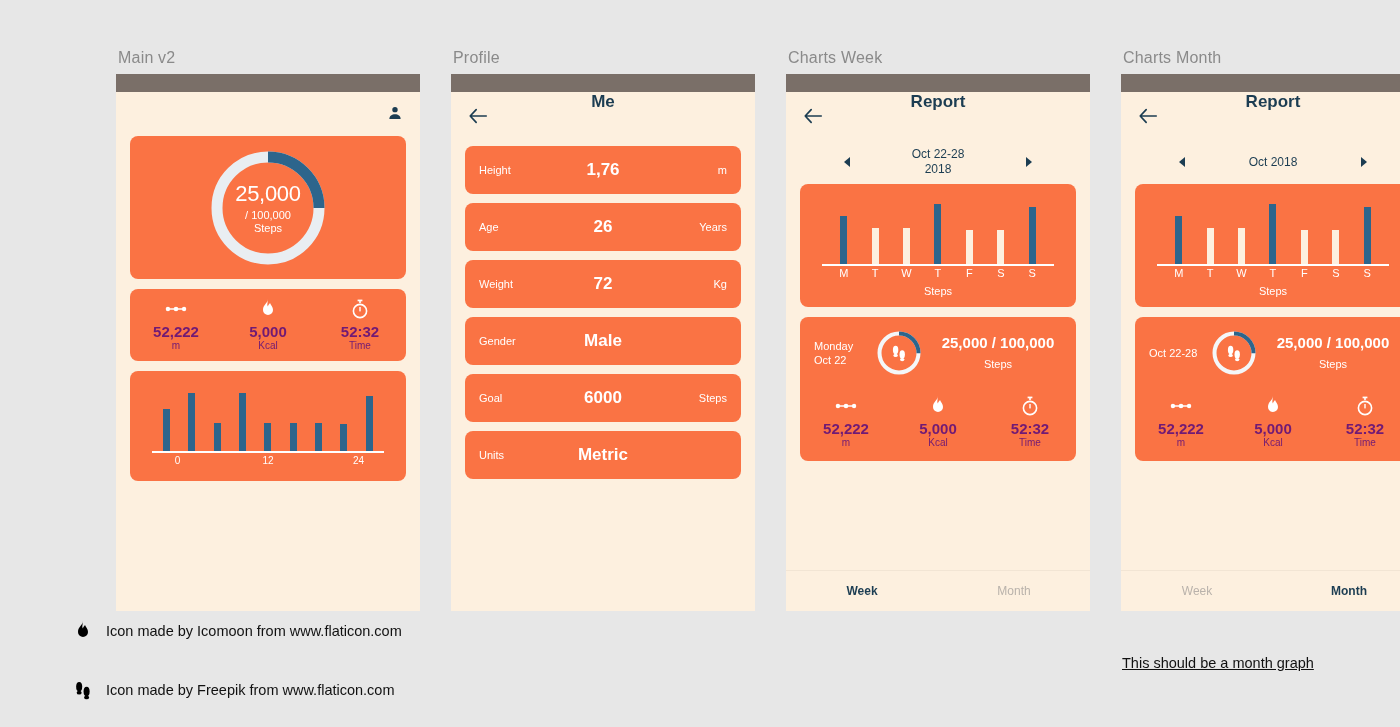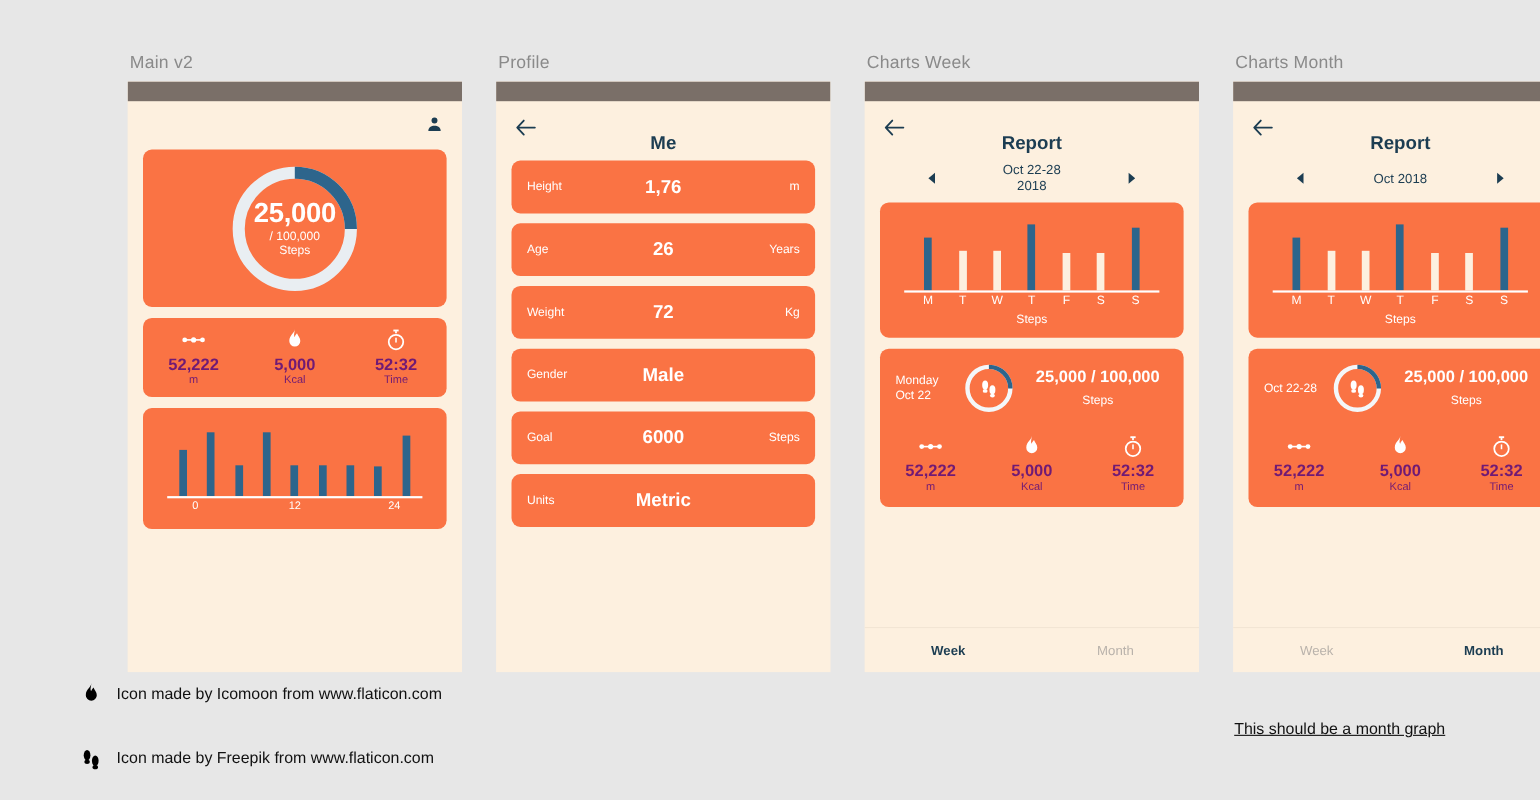--- a/index.html
+++ b/index.html
@@ -88,22 +88,22 @@
     left: 0; top: 0;
     width: 124px; height: 124px;
     display: flex;
     flex-direction: column;
     align-items: center;
     justify-content: center;
     color: #ffffff;
     text-align: center;
   }
   .donut-big {
-    font-size: 25px;
-    font-weight: bold;
+    font-size: 22px;
+    font-weight: normal;
     line-height: 26px;
     letter-spacing: -.3px;
   }
   .donut-sub {
     font-size: 11px;
     line-height: 13px;
     margin-top: 2px;
   }
   .donut-sub2 {
     font-size: 11px;
@@ -185,21 +185,21 @@
   .axis-tick {
     position: absolute;
     transform: translateX(-50%);
   }
 
   
   .nav {
     height: 48px;
     position: relative;
     display: flex;
-    align-items: flex-end;
+    align-items: flex-start;
     justify-content: center;
   }
   .nav-title {
     font-size: 17px;
     font-weight: bold;
     color: #1c3d52;
   }
   .nav-back {
     position: absolute;
     left: 16px;

